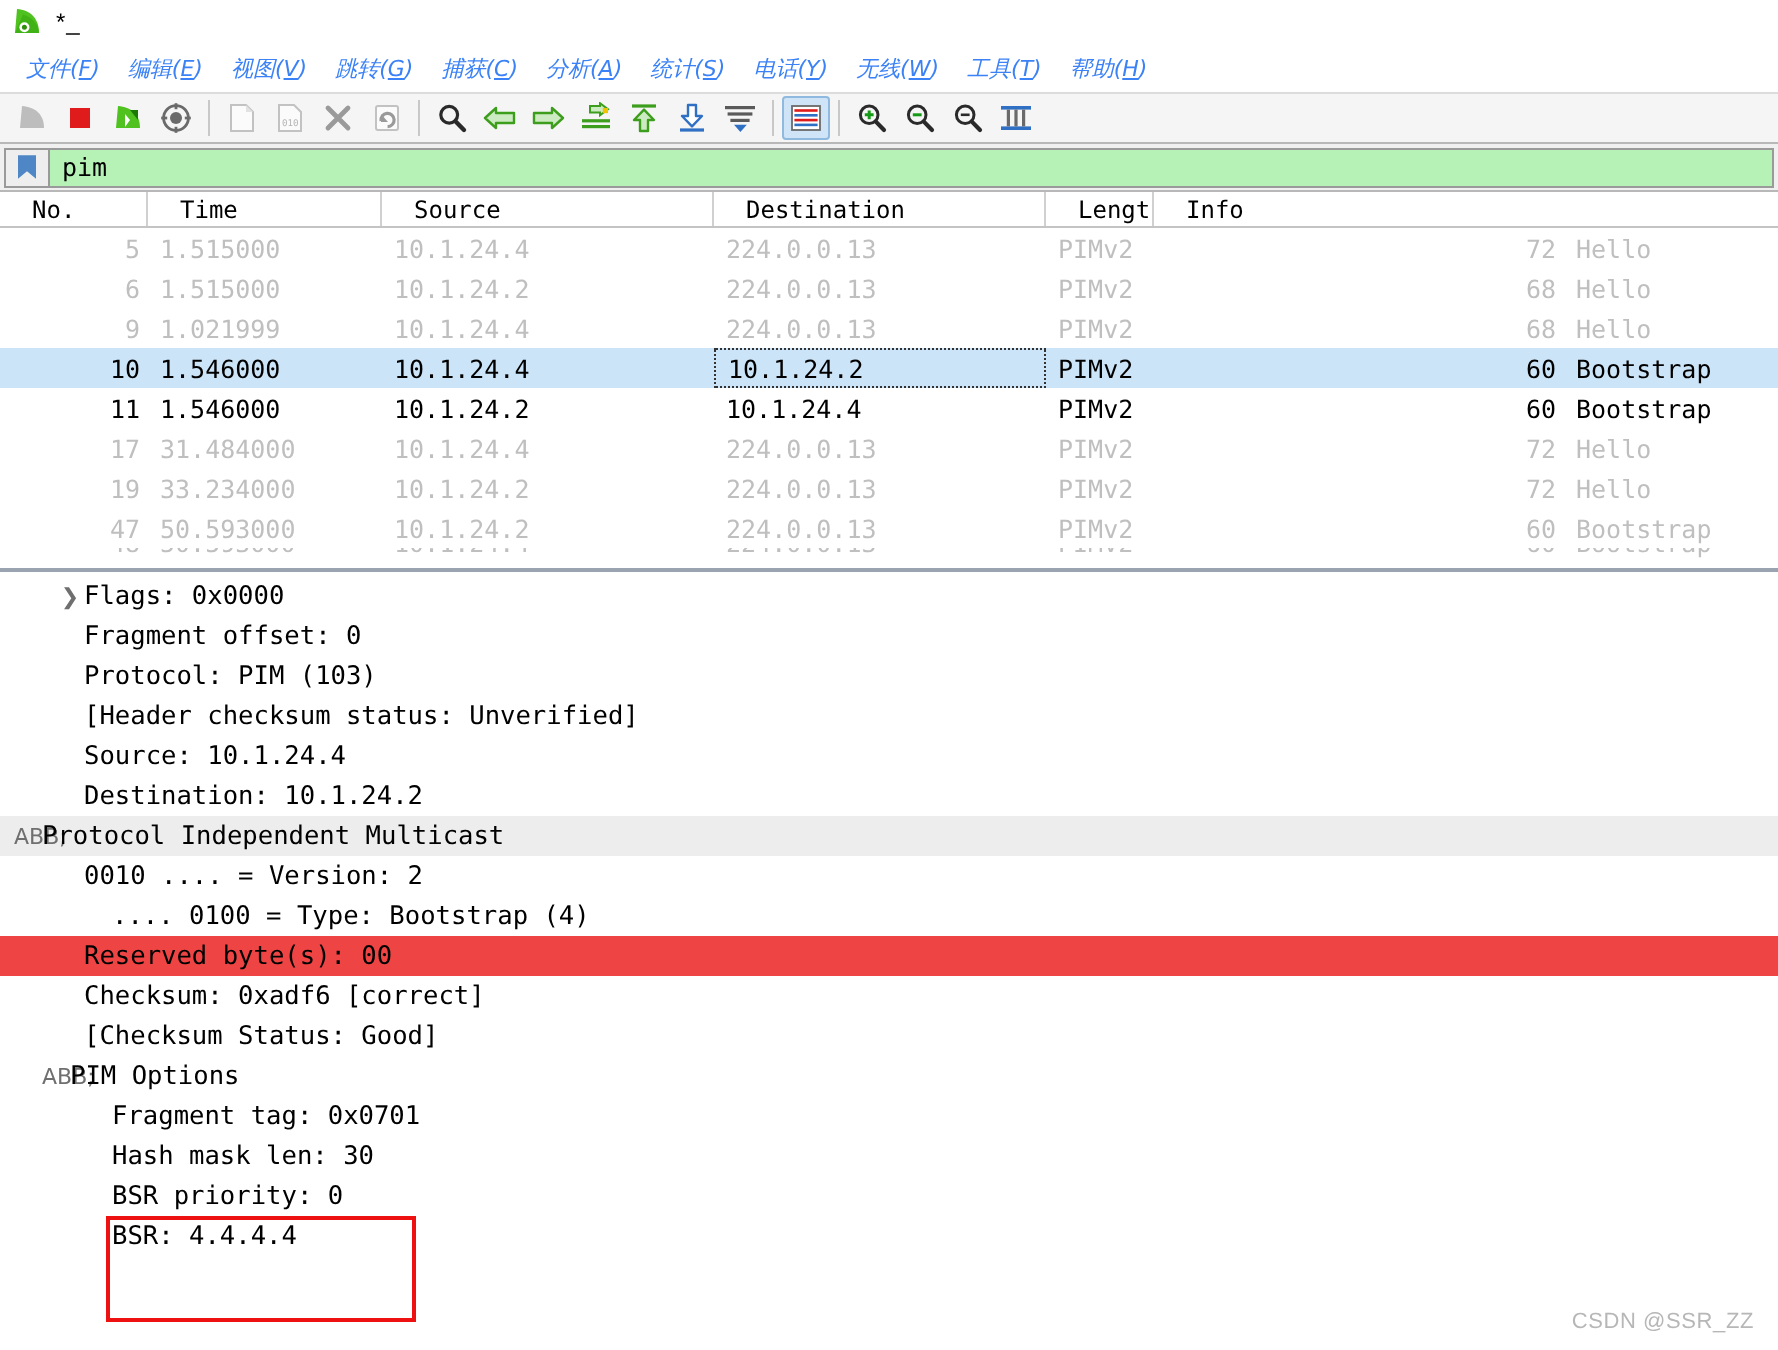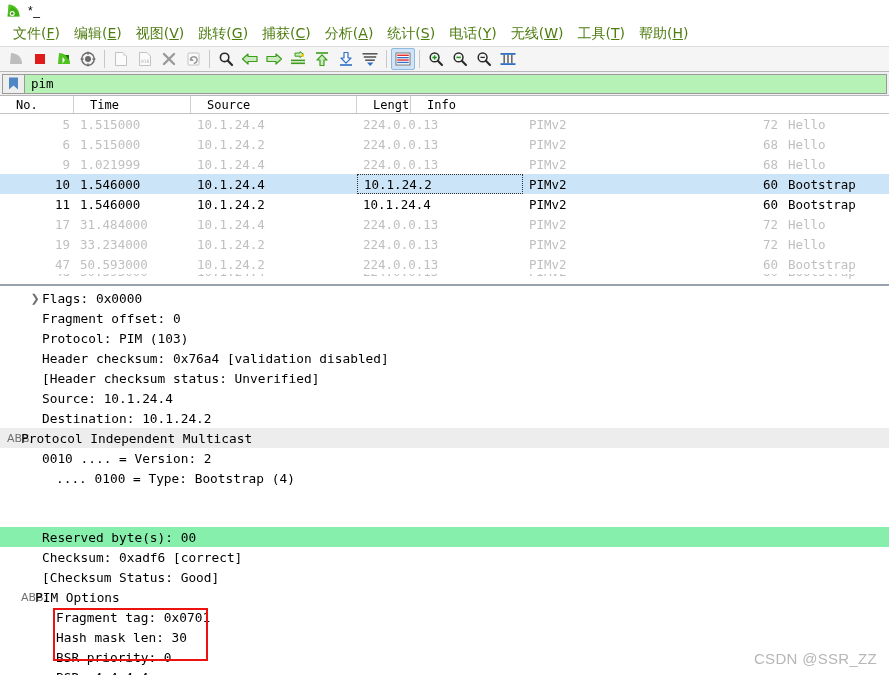--- a/index.html
+++ b/index.html
@@ -43,25 +43,26 @@
   #menubar {
     height: 24px;
     background: #ffffff;
     display: flex;
     align-items: center;
     padding-left: 6px;
     box-sizing: border-box;
   }
   #menubar .menu-item {
     font-family: "DejaVu Sans", sans-serif;
-    font-size: 14px;
-    color: #4d7c0f;
+    font-size: 11px;
+    color: #3b82f6;
     padding: 2px 7px 2px 7px;
     white-space: nowrap;
     cursor: default;
+    font-style: italic;
   }
   #menubar .menu-item .mn {
     text-decoration: underline;
   }
 
   
   #toolbar {
     height: 26px;
     background: #f5f5f5;
     border-top: 1px solid #dcdcdc;
@@ -213,21 +214,21 @@
     display: flex;
     align-items: center;
     font-family: "DejaVu Sans Mono", monospace;
     font-size: 12.8px;
     color: #000;
     box-sizing: border-box;
     white-space: nowrap;
   }
   .dt-row.bg-gray { background: #e2e2e2; }
   .dt-row.bg-graylite { background: #ededed; }
-  .dt-row.bg-blue { background: #86efac; margin-top: 39px; }
+  .dt-row.bg-blue { background: #ef4444; }
   .dt-row .twisty {
     width: 14px;
     flex: 0 0 auto;
     text-align: center;
     color: #6f6f6f;
     font-family: "DejaVu Sans", sans-serif;
     font-size: 11px;
     line-height: 1;
   }
   .dt-row .dt-label {
@@ -245,21 +246,21 @@
     box-sizing: border-box;
     pointer-events: none;
   }
 
   
   #watermark {
     position: absolute;
     right: 12px;
     bottom: 8px;
     font-family: "Liberation Sans", sans-serif;
-    font-size: 15px;
+    font-size: 11px;
     color: #b7b7b7;
     letter-spacing: 0.3px;
   }
 </style>
 </head>
 <body>
 
 <div id="titlebar">
   <span class="app-icon">
     <svg width="16" height="16" viewBox="0 0 16 16">
@@ -441,20 +442,21 @@
   </div>
   <div id="filter-input" title="应用显示过滤器 … &lt;Ctrl-/&gt;">pim</div>
 </div>
 
 <div id="packet-list">
 
   <div id="pl-header">
     <div class="col" style="width:74px">No.</div>
     <div class="col" style="width:117px">Time</div>
     <div class="col" style="width:166px">Source</div>
+    <div class="col" style="width:166px">Destination</div>
     <div class="col" style="width:54px">Length</div>
     <div class="col" style="width:107px;border-right:none">Info</div>
   </div>
 
   <div class="pl-row">
     <div class="cell r" style="width:74px">5</div>
     <div class="cell l" style="width:117px">1.515000</div>
     <div class="cell l" style="width:166px">10.1.24.4</div>
     <div class="cell l" style="width:166px">224.0.0.13</div>
     <div class="cell l" style="width:205px">PIMv2</div>
@@ -557,24 +559,20 @@
     <span style="width:42px"></span>
     <span class="dt-label">Fragment offset: 0</span>
   </div>
 
 
   <div class="dt-row">
     <span style="width:42px"></span>
     <span class="dt-label">Protocol: PIM (103)</span>
   </div>
 
-  <div class="dt-row">
-    <span style="width:42px"></span>
-    <span class="dt-label">Header checksum: 0x76a4 [validation disabled]</span>
-  </div>
 
   <div class="dt-row">
     <span style="width:42px"></span>
     <span class="dt-label">[Header checksum status: Unverified]</span>
   </div>
 
   <div class="dt-row">
     <span style="width:42px"></span>
     <span class="dt-label">Source: 10.1.24.4</span>
   </div>

